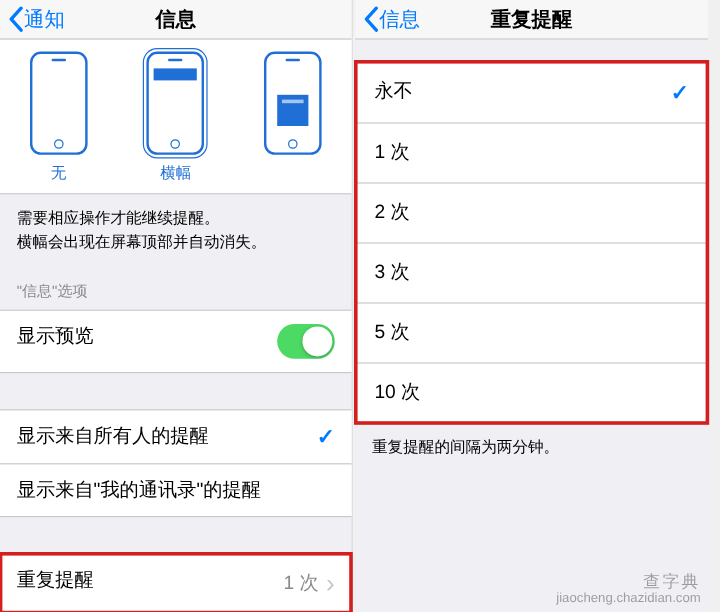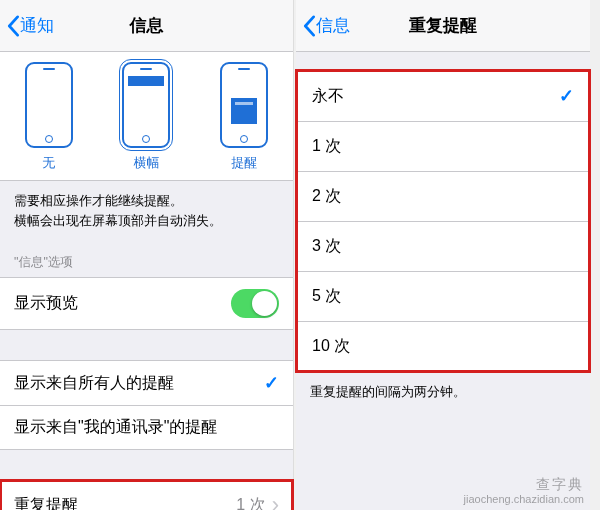--- a/index.html
+++ b/index.html
@@ -18,21 +18,21 @@
   .screen {
     width: 294px;
     background: #efeff4;
     position: relative;
   }
   .screen-left { border-right: 1px solid #ddd; }
   .screen-right { margin-left: 2px; }
 
   
   .navbar {
-    height: 52px;
+    height: 33px;
     background: #f7f7f8;
     border-bottom: 1px solid #c8c8cc;
     display: flex;
     align-items: center;
     position: relative;
   }
   .nav-back {
     display: flex;
     align-items: center;
     color: #007aff;
@@ -89,21 +89,21 @@
     padding: 14px 14px 6px;
     font-size: 12.5px;
     color: #8a8a8e;
   }
 
   
   .cell {
     background: #fff;
     border-top: 1px solid #c8c8cc;
     display: flex;
-    align-items: center;
+    align-items: flex-start;
     justify-content: space-between;
     padding: 11px 14px;
     font-size: 16px;
     color: #000;
   }
   .cell:last-child { border-bottom: 1px solid #c8c8cc; gap: 36px; }
   .cell-group { margin-top: 0; }
   .cell-group.gapped { margin-top: 30px; }
 
   .switch {
@@ -171,21 +171,20 @@
         <div class="alert-label">横幅</div>
       </div>
       <div class="alert-option">
         <div class="phone-frame">
           <div class="phone-speaker"></div>
             <div class="phone-screen">
               <div class="alert-box"></div>
             </div>
             <div class="phone-home"></div>
         </div>
-        <div class="alert-label">提醒</div>
       </div>
     </div>
 
     <div class="note-section">
       <div>需要相应操作才能继续提醒。</div>
       <div>横幅会出现在屏幕顶部并自动消失。</div>
     </div>
 
     <div class="group-header">"信息"选项</div>
 

